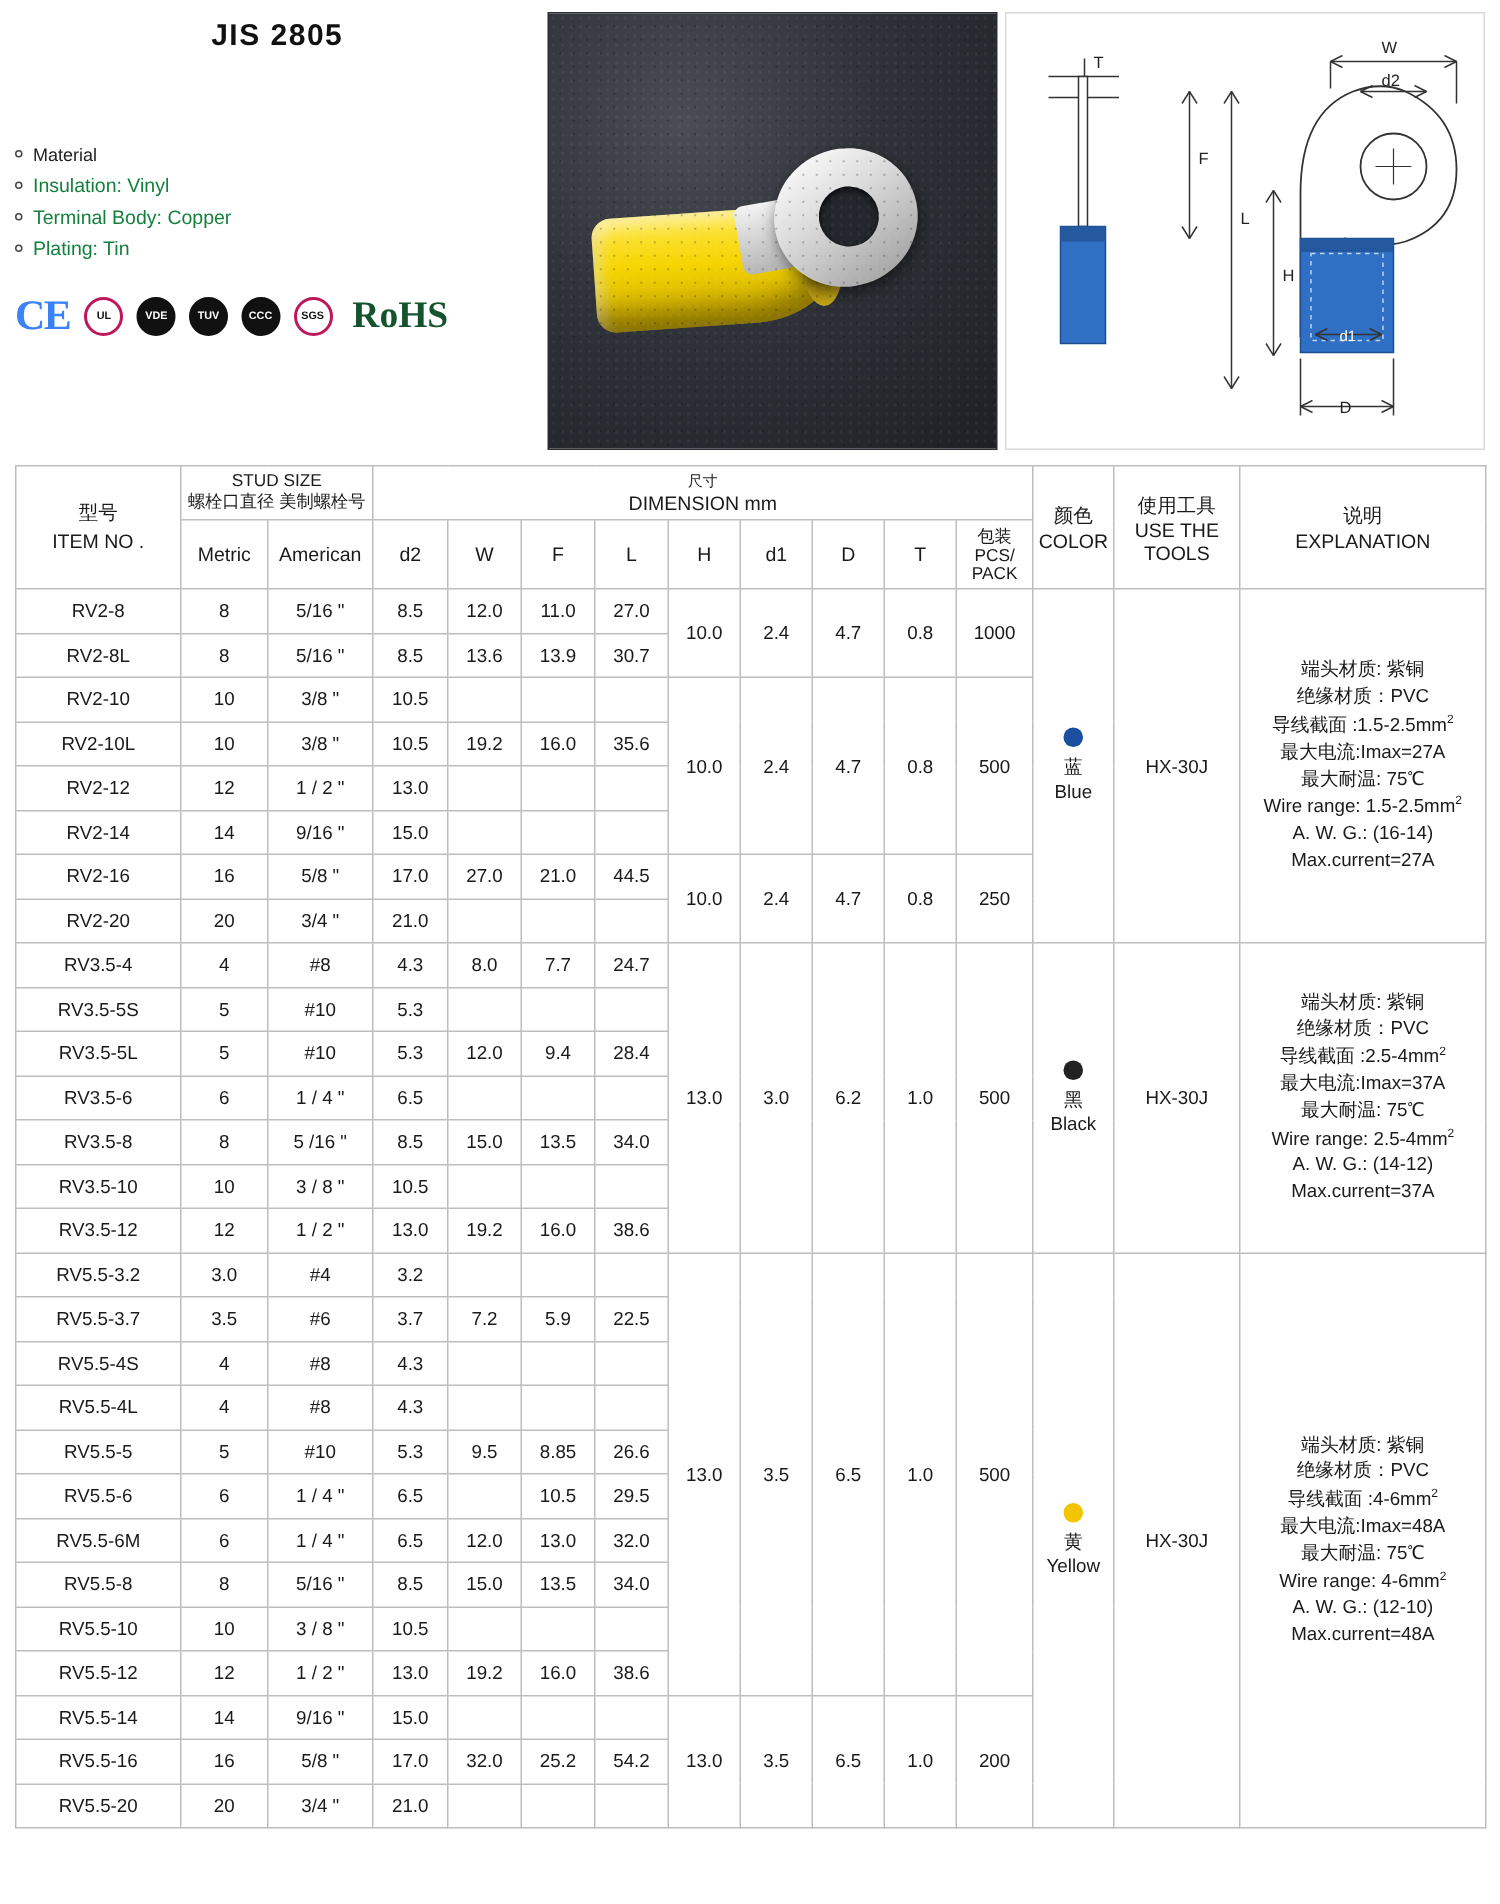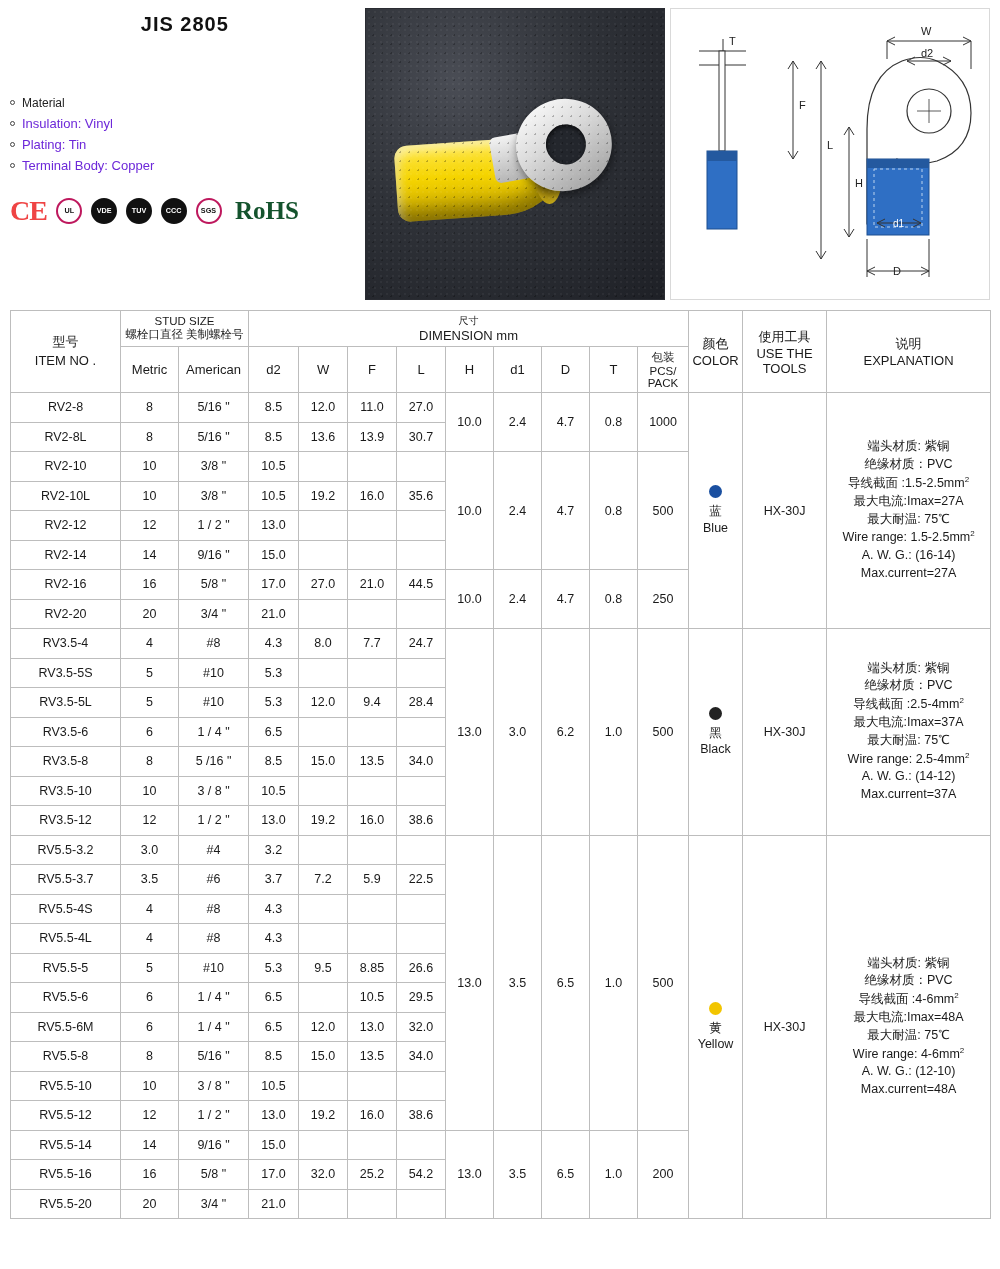--- a/index.html
+++ b/index.html
@@ -33,30 +33,30 @@
   .bullet {
     display:inline-block;
     width:5px; height:5px;
     border:1px solid #444;
     border-radius:50%;
     margin-right:7px;
     position:relative; top:-2px;
     flex:0 0 auto;
   }
   .mat-head { font-size:12px; color:#222; }
-  .mat-text { font-size:13px; color:#6d28d9; }
+  .mat-text { font-size:13px; color:#15803d; }
 
   .certs {
     margin-top:22px;
     display:flex; align-items:center; gap:9px;
   }
   .ce {
     font-size:28px; font-weight:bold; letter-spacing:-1px;
     font-family:"Liberation Serif", serif;
-    color:#ef4444;
+    color:#3b82f6;
   }
   .cert-circle {
     width:26px; height:26px; border-radius:50%;
     border:2px solid #be185d;
     display:flex; align-items:center; justify-content:center;
     font-size:8px; font-weight:bold; color:#111;
     line-height:1;
     overflow:hidden;
   }
   .cert-circle.dark { background:#111; color:#fff; border-color:#111; }
@@ -195,25 +195,25 @@
       <div class="mat-row">
         <span class="bullet"></span>
         <span class="mat-head">Material</span>
       </div>
       <div class="mat-row">
         <span class="bullet"></span>
         <span class="mat-text">Insulation: Vinyl</span>
       </div>
       <div class="mat-row">
         <span class="bullet"></span>
-        <span class="mat-text">Plating: Tin</span>
+        <span class="mat-text">Terminal Body: Copper</span>
       </div>
       <div class="mat-row">
         <span class="bullet"></span>
-        <span class="mat-text">Terminal Body: Copper</span>
+        <span class="mat-text">Plating: Tin</span>
       </div>
     </div>
 
     <div class="certs">
       <div class="ce">CE</div>
       <div class="cert-circle">
           <span>UL</span>
         </div>
       <div class="cert-circle dark">
           <span>VDE</span>

